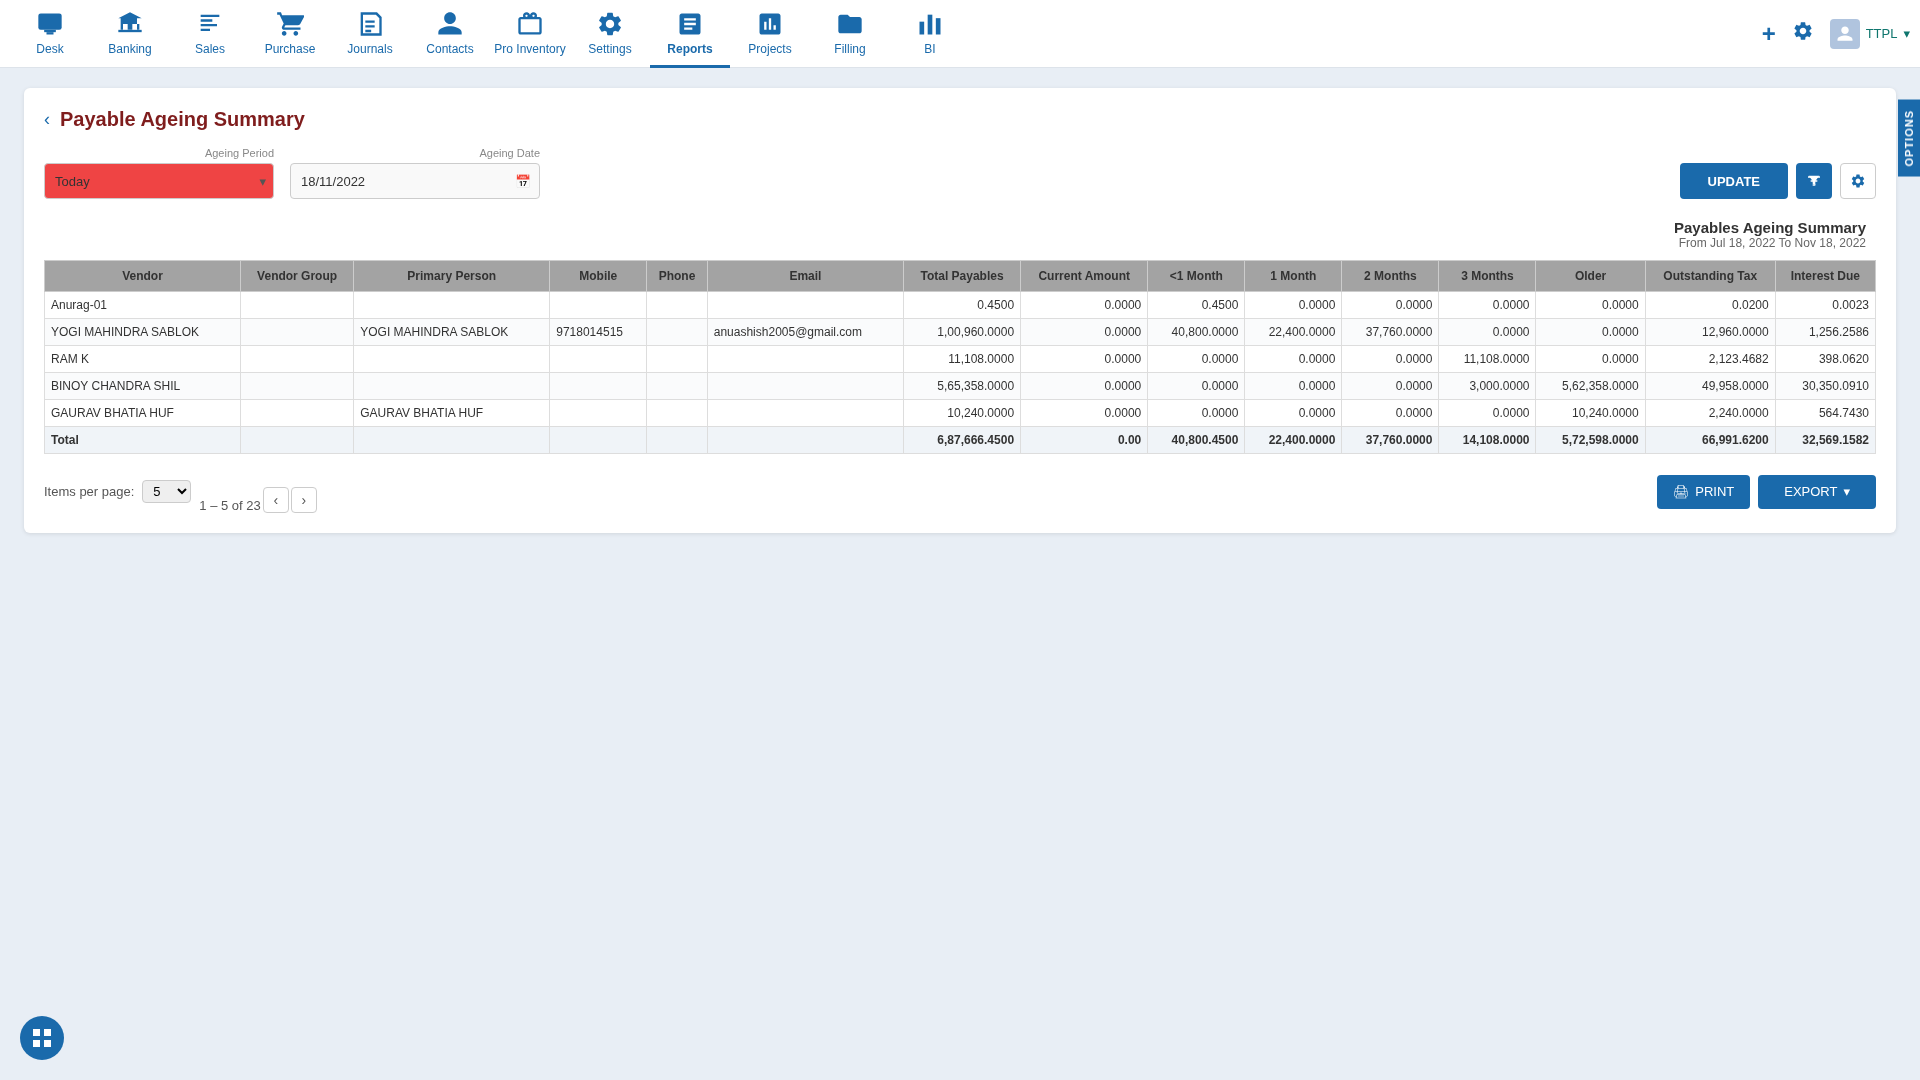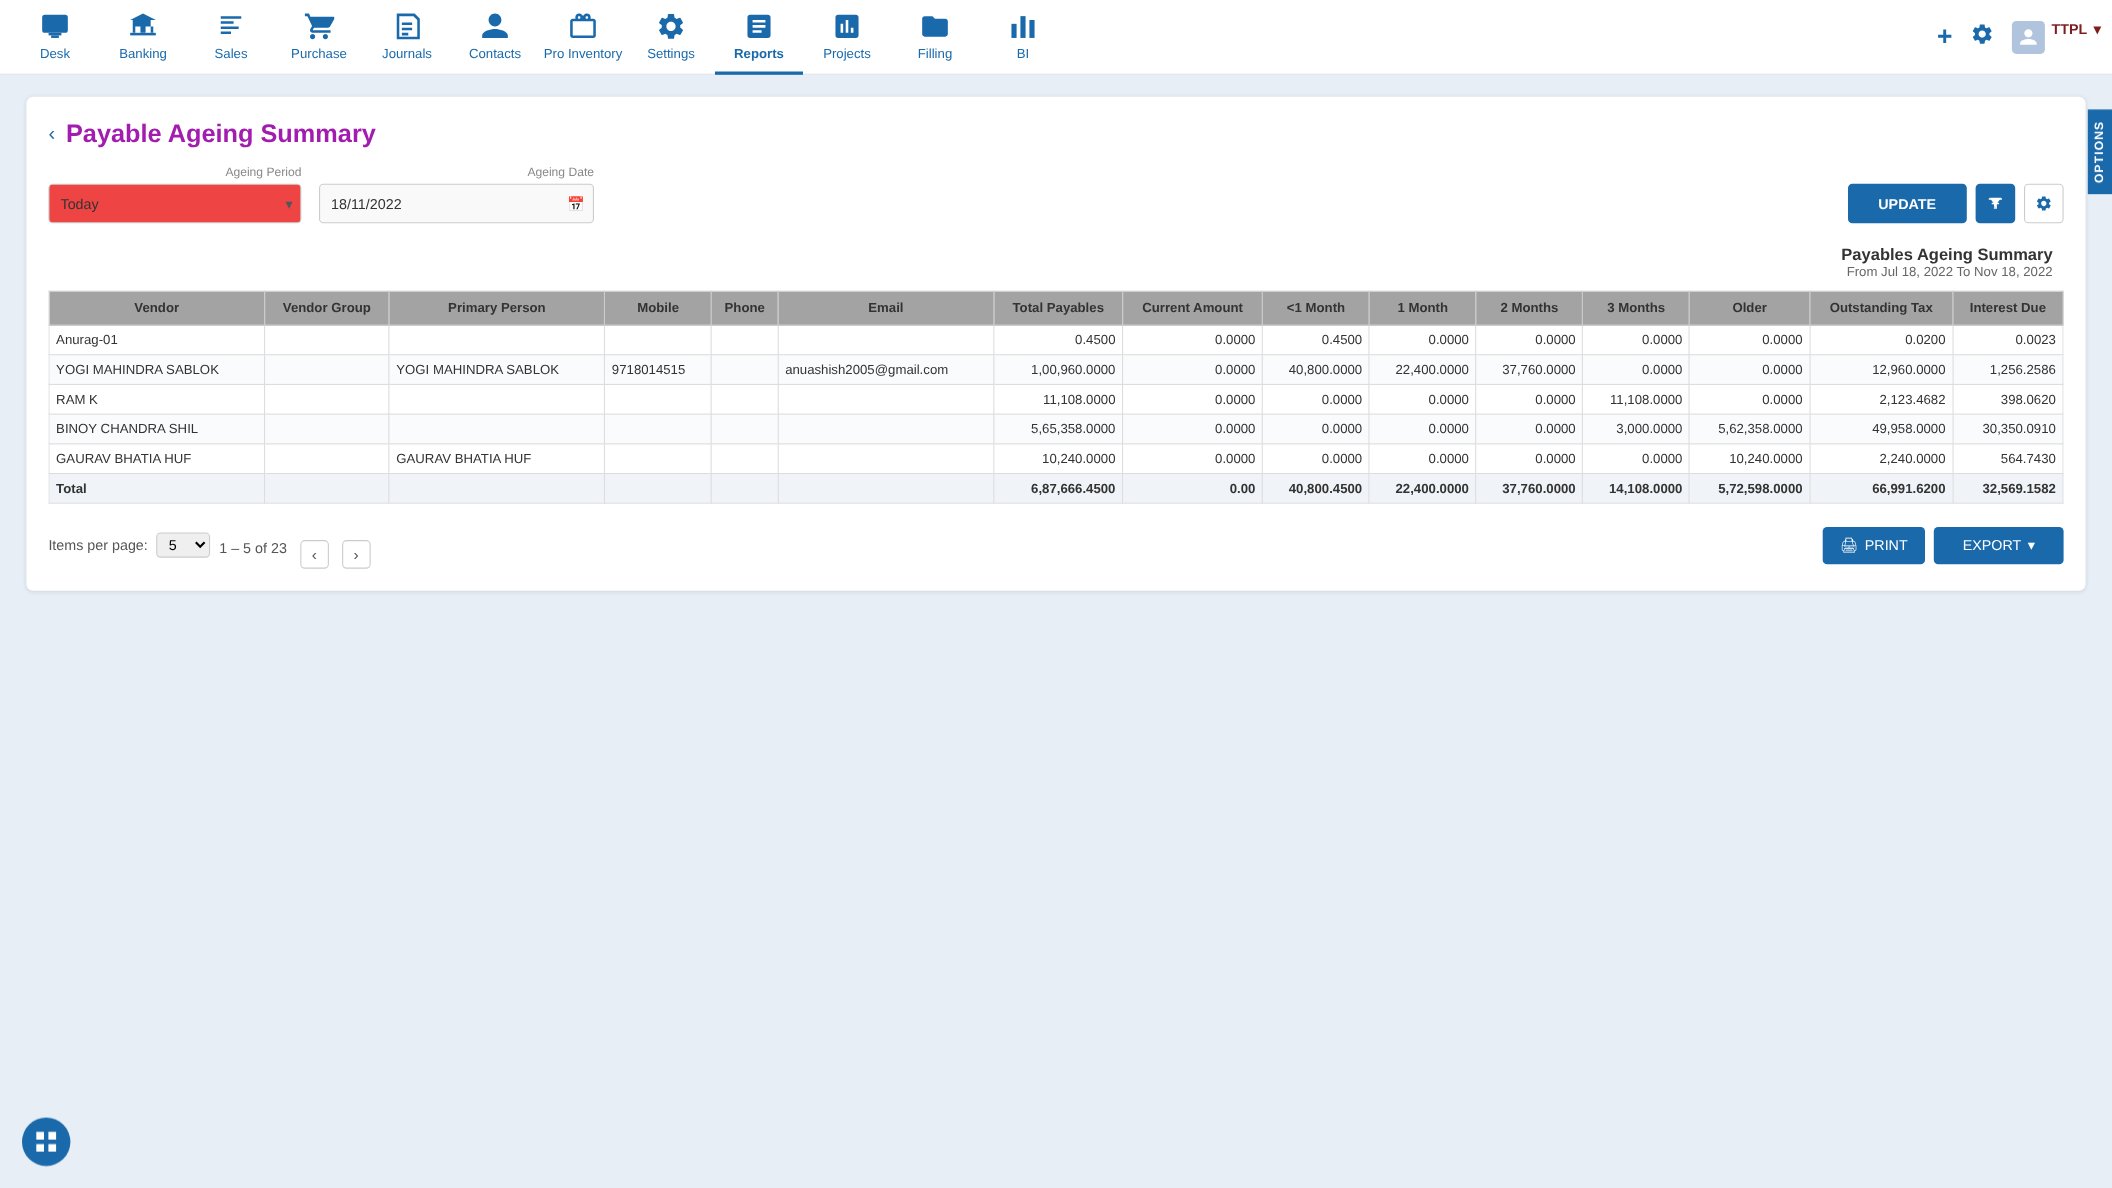--- a/index.html
+++ b/index.html
@@ -48,25 +48,26 @@
     }
     .nav-settings-btn {
       background: none;
       border: none;
       cursor: pointer;
       color: #1a6aab;
       font-size: 20px;
     }
     .nav-user {
       display: flex;
+      align-items: center;
       gap: 6px;
       cursor: pointer;
-      color: #7f1d1d;
-      font-size: 13px;
-      font-weight: bold;
+      color: #0f766e;
+      font-size: 13px;
+      font-weight: normal;
     }
     .nav-user-avatar {
       width: 30px; height: 30px;
       background: #b0c4de;
       border-radius: 4px;
       display: flex; align-items: center; justify-content: center;
       font-size: 11px; color: #fff;
     }
 
     
@@ -110,23 +111,23 @@
     }
     .back-btn {
       background: none;
       border: none;
       cursor: pointer;
       font-size: 18px;
       color: #1a6aab;
       margin-right: 10px;
     }
     .page-title {
-      font-size: 23px;
+      font-size: 20px;
       font-weight: bold;
-      color: #a21caf;
+      color: #7f1d1d;
     }
 
     
     .filter-row {
       display: flex;
       align-items: flex-end;
       gap: 16px;
       margin-bottom: 20px;
     }
     .filter-group {
@@ -278,22 +279,22 @@
     }
     .per-page-select {
       border: 1px solid #ccc;
       border-radius: 4px;
       padding: 2px 6px;
       font-size: 13px;
       cursor: pointer;
     }
     .page-nav {
       display: flex;
-      align-items: flex-start;
-      gap: 12px;
+      align-items: flex-end;
+      gap: 2px;
       font-size: 13px;
       color: #555;
       margin-top: 17px;
     }
     .page-nav-btn {
       background: none;
       border: 1px solid #ccc;
       border-radius: 4px;
       width: 26px;
       height: 26px;

